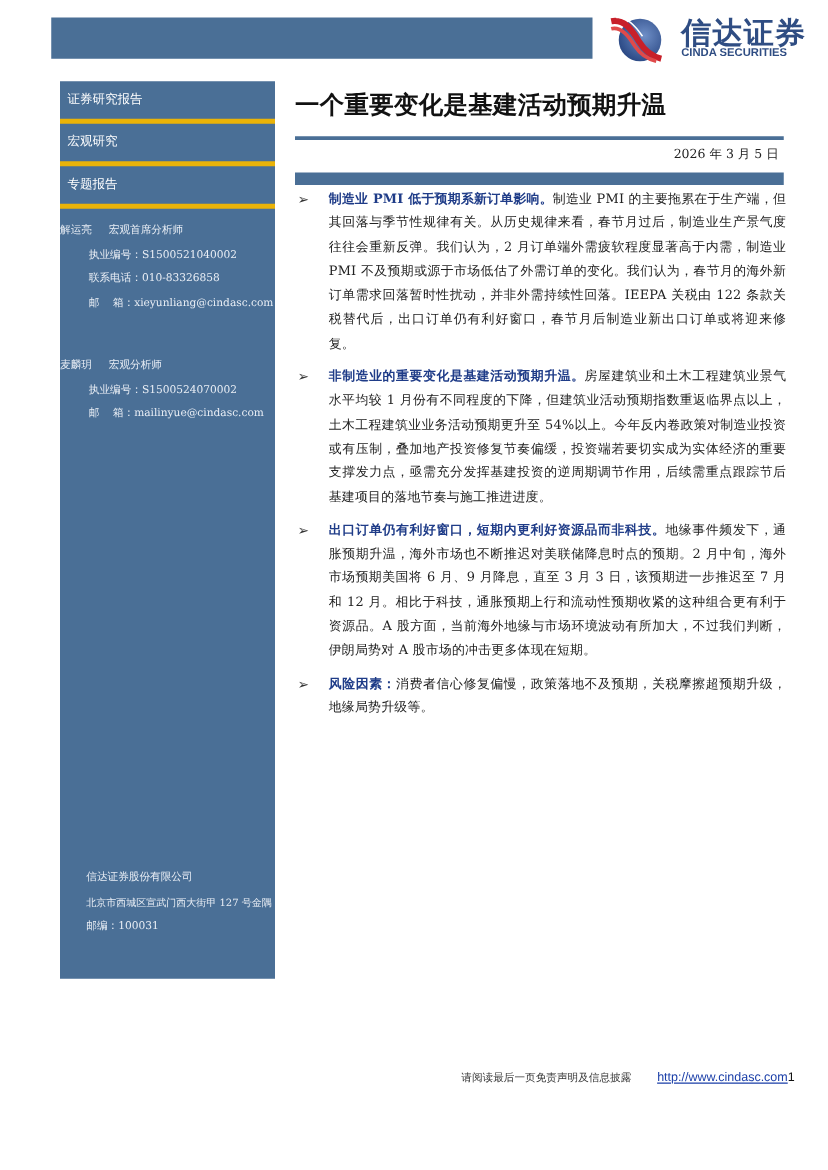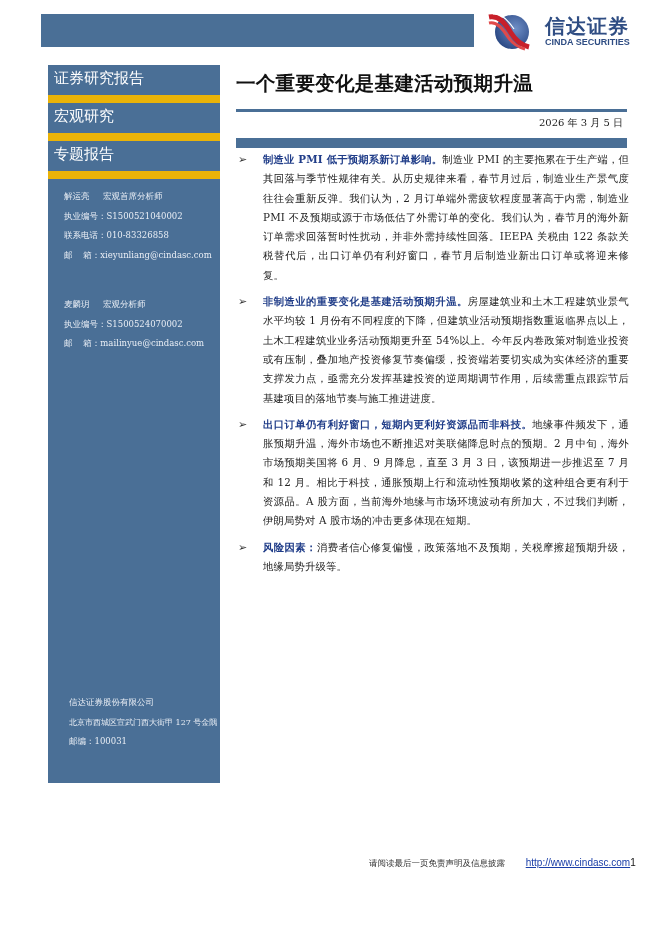--- a/index.html
+++ b/index.html
@@ -2,28 +2,28 @@
 <html><head>
 <meta charset="utf-8">
 <style>
   html, body { margin:0; padding:0; background:#ffffff; }
   body { width:662px; height:936px; position:relative; overflow:hidden;
          font-family:"DejaVu Serif", "Liberation Serif", serif; color:#222; }
   .header-bar { position:absolute; left:41px; top:14px; width:433px; height:33px; background:#4a6f96; }
   .logo { position:absolute; left:487px; top:10px; width:170px; height:42px; display:flex; align-items:center; }
   .logo-mark { width:44px; height:40px; position:relative; }
   .logo-text { margin-left:14px; display:flex; flex-direction:column; }
-  .logo-cn { font-family:"DejaVu Sans", sans-serif; font-weight:bold; font-size:20px; color:#2f4d83; letter-spacing:1px; line-height:22px; }
+  .logo-cn { font-family:"DejaVu Sans", sans-serif; font-weight:bold; font-size:24px; color:#2f4d83; letter-spacing:1px; line-height:22px; }
   .logo-en { font-family:"Liberation Sans", sans-serif; font-weight:bold; font-size:9px; color:#2f4d83; line-height:11px; }
 
   .left-panel { position:absolute; left:48px; top:65px; width:172px; height:718px; background:#4a6f96; color:#fff; }
-  .lp-heading { height:30px; line-height:30px; font-family:Liberation Mono, monospace; font-size:15px; padding-left:6px; border-bottom:8px solid #eab308; color:#fff; }
-  .lp-block { padding:8px 0 0 16px; font-size:8.5px; line-height:19.5px; color:#e9eef5; }
+  .lp-heading { height:30px; line-height:30px; font-family:Liberation Sans, sans-serif; font-size:10px; padding-left:6px; border-bottom:4px solid #eab308; color:#fff; }
+  .lp-block { padding:8px 0 0 0; font-size:8.5px; line-height:19.5px; color:#e9eef5; }
   .lp-row { white-space:nowrap; }
-  .lp-row .lbl { display:inline-block; }
+  .lp-row .lbl { display:inline-block;margin-left:23px; }
   .lp-gap { height:12px; }
   .lp-company { position:absolute; left:21px; top:628px; font-size:8.5px; line-height:19.5px; color:#e9eef5; width:168px; }
   .mono { font-family:"DejaVu Sans Mono", monospace; font-size:8px; }
 
   .title { position:absolute; left:236px; top:70px; font-family:"DejaVu Sans", sans-serif; font-weight:bold; font-size:19.5px; color:#111; letter-spacing:0.3px; }
   .thin-line { position:absolute; left:236px; top:109px; width:391px; height:3px; background:#4a6f96; }
   .date { position:absolute; right:39px; top:116px; font-size:10px; color:#222;text-align:center; }
   .thick-bar { position:absolute; left:236px; top:138px; width:391px; height:10px; background:#4a6f96; }
 
   .content { position:absolute; left:236px; top:150px; width:393px; }

